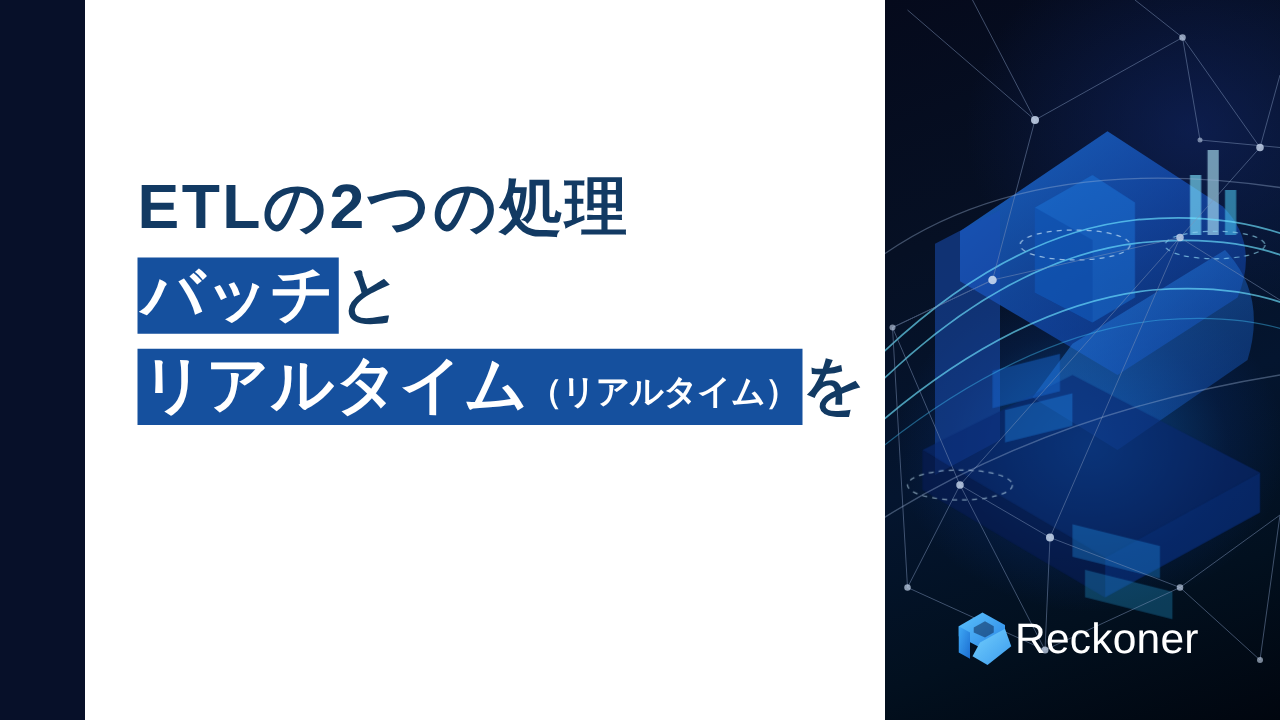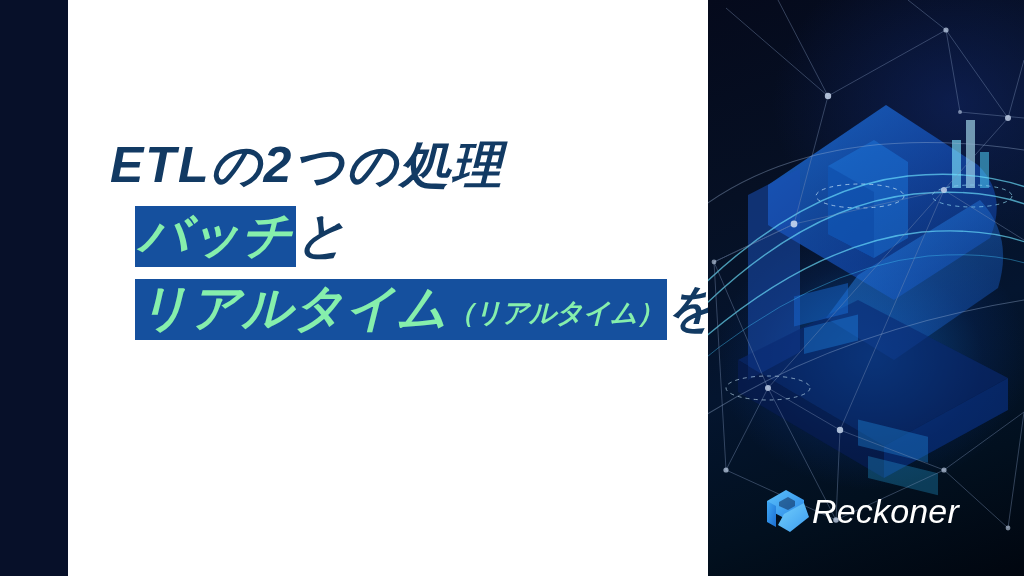--- a/index.html
+++ b/index.html
@@ -12,21 +12,20 @@
     height: 576px;
     overflow: hidden;
     font-family: "Liberation Sans", "DejaVu Sans", sans-serif;
   }
   .slide {
     position: relative;
     width: 1024px;
     height: 576px;
     background: #ffffff;
     overflow: hidden;
-    font-style: italic;
   }
 
   
   .left-bar {
     position: absolute;
     left: 0;
     top: 0;
     width: 68px;
     height: 576px;
     background: #071029;
@@ -61,24 +60,23 @@
     font-size: 50px;
     color: #123a63;
     margin-bottom: 12px;
   }
   .line-4 {
     font-size: 50px;
     color: #123a63;
   }
   .hl {
     background: #15509e;
-    color: #86efac;
+    color: #ffffff;
     padding: 4px 3px 7px 3px;
     display: inline-block;
-    margin-left: 25px;
   }
   .hl-ruby {
     font-size: 27px;
     letter-spacing: -0.02em;
     vertical-align: 3px;
   }
   .plain {
     color: #123a63;
   }
 

